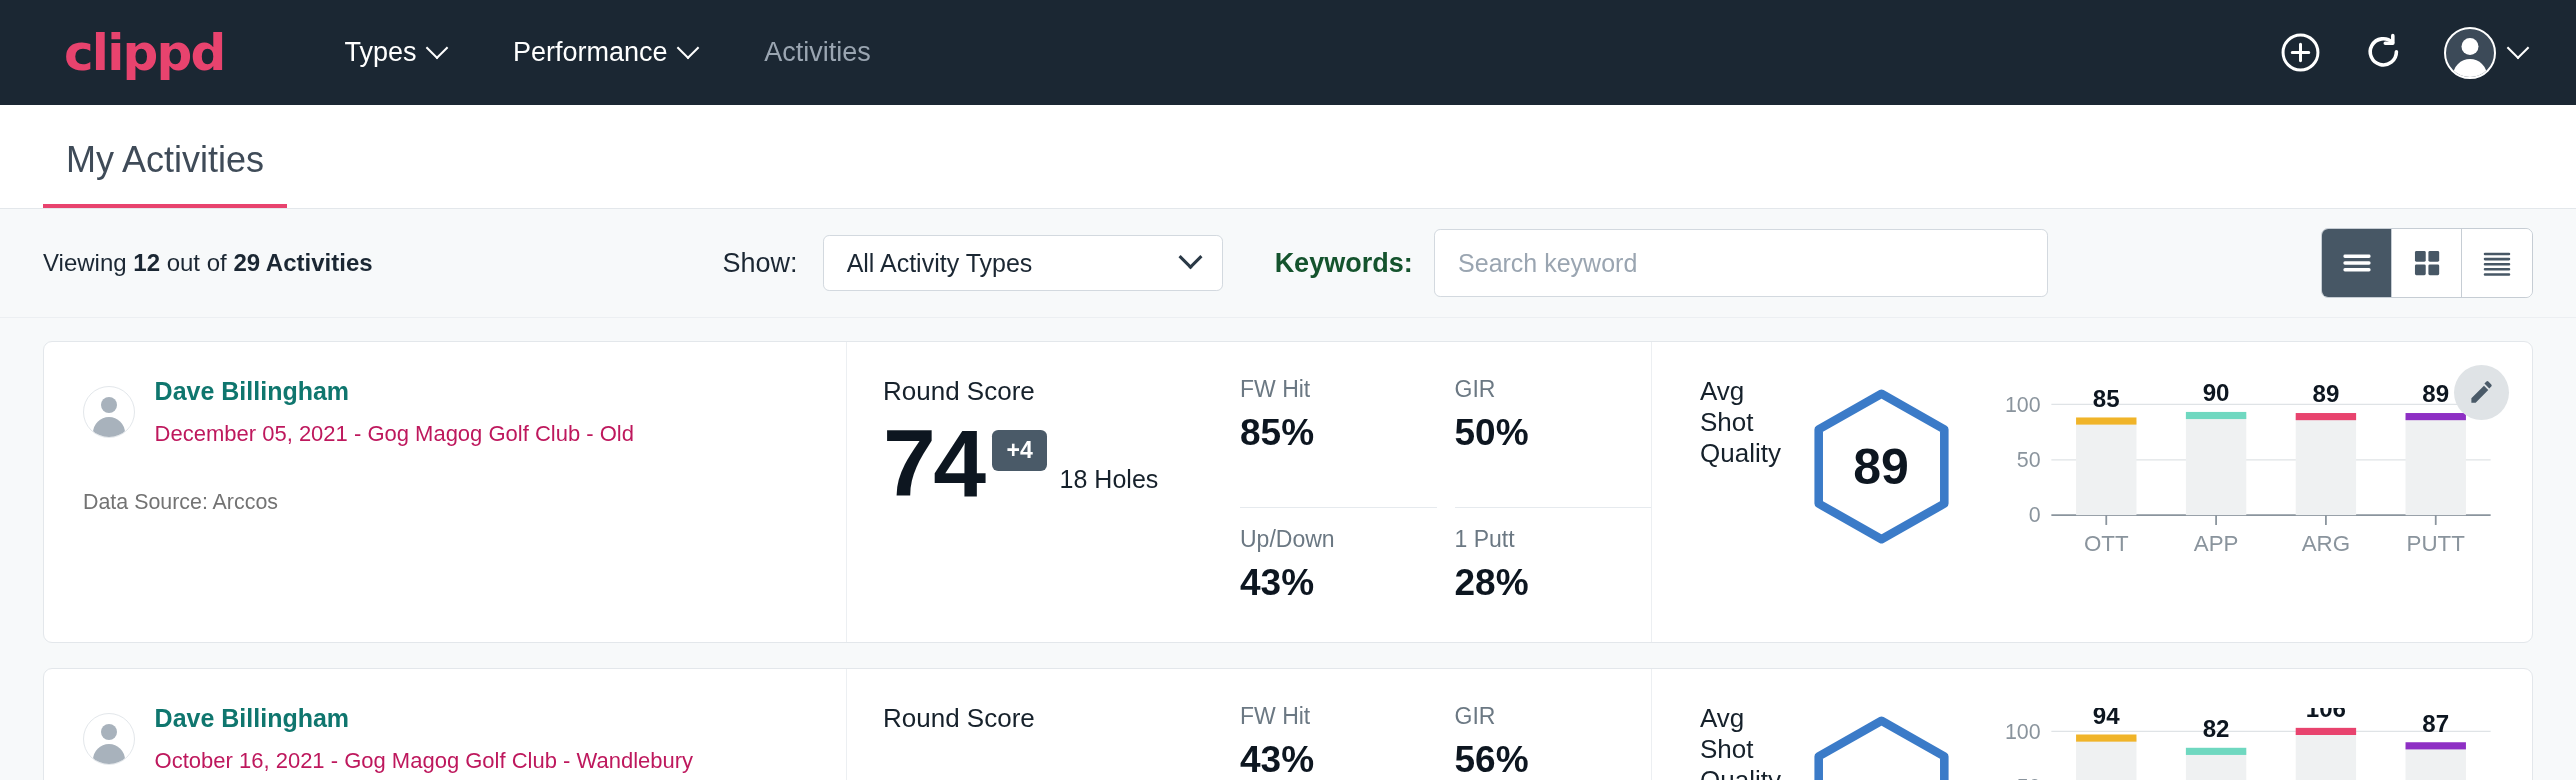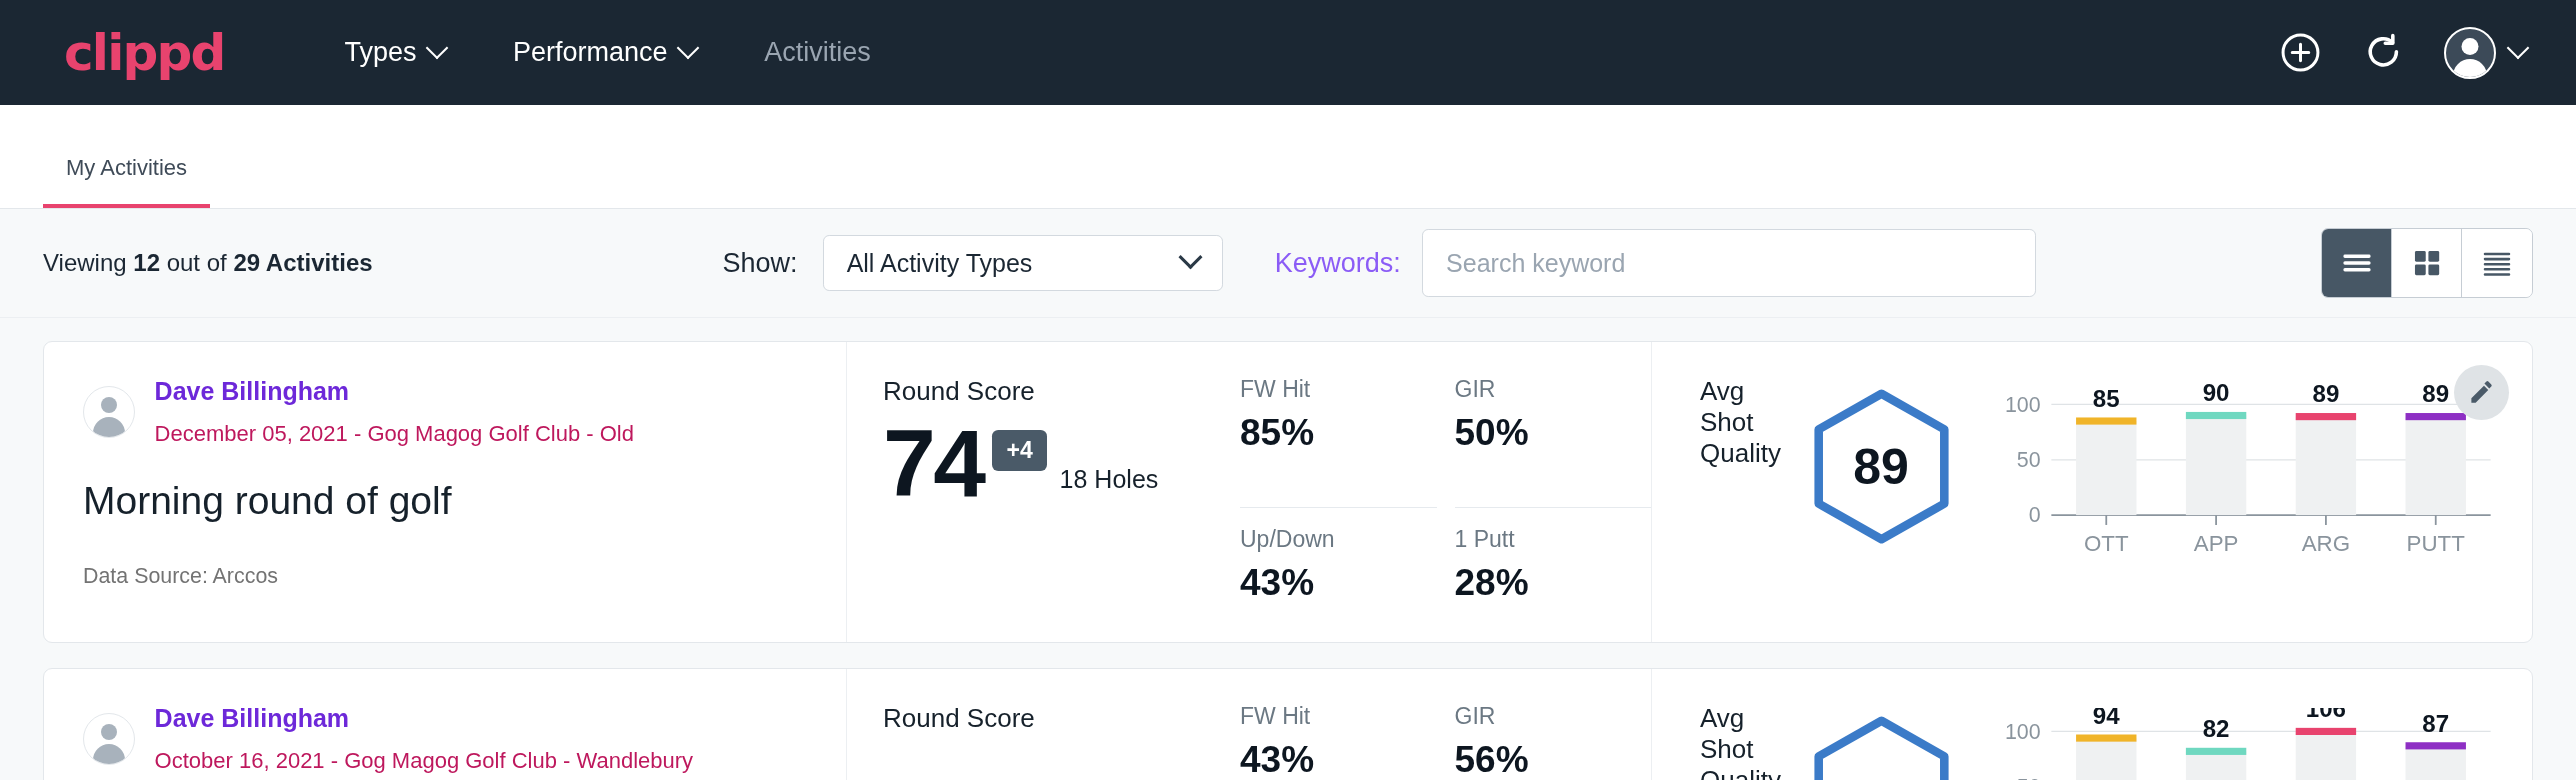--- a/index.html
+++ b/index.html
@@ -76,21 +76,21 @@
   
   .tabbar {
     height: 104px;
     background: #fff;
     display: flex;
     align-items: flex-end;
     padding-left: 43px;
     border-bottom: 0.9px solid #e3e7eb;
   }
   .tab {
-    font-size: 22px;
+    font-size: 36px;
     color: #3f4b58;
     padding: 0 23px 23px 23px;
     border-bottom: 4.5px solid #e8436e;
     cursor: pointer;
   }
 
   
   .filterbar {
     height: 109px;
     background: #f7f9fa;
@@ -113,21 +113,21 @@
     cursor: pointer;
     position: relative;
   }
   .select-box .chev2 {
     margin-left: auto;
     width: 17px; height: 17px;
     border-right: 3.6px solid #2a3946;
     border-bottom: 3.6px solid #2a3946;
     transform: rotate(45deg) translate(-4.5px,-4.5px);
   }
-  .kw-label { font-size: 27px; color: #8b5cf6; margin: 0 21.4px 0 52px; }
+  .kw-label { font-size: 27px; color: #14532d; margin: 0 21.4px 0 52px; font-weight: bold; }
   .kw-input {
     width: 614px; height: 68px;
     background: #fff;
     border: 0.9px solid #d3d9df;
     border-radius: 6.2px;
     padding: 0 23px;
     font-size: 25px;
     color: #1b2733;
     font-family: "Liberation Sans", sans-serif;
     outline: none;
@@ -181,21 +181,21 @@
   .who-av::before {
     content: ""; position: absolute; left: 50%; top: 9.8px;
     width: 16px; height: 16px; background: #a8b2bc; border-radius: 50%;
     transform: translateX(-50%);
   }
   .who-av::after {
     content: ""; position: absolute; left: 50%; top: 29.5px;
     width: 32px; height: 25px; background: #a8b2bc; border-radius: 16px 16px 0 0;
     transform: translateX(-50%);
   }
-  .who-name { font-size: 25px; font-weight: 700; color: #6d28d9; line-height: 1.25; }
+  .who-name { font-size: 25px; font-weight: 700; color: #0f766e; line-height: 1.25; }
   .who-sub { font-size: 22px; color: #be185d; line-height: 1.3; margin-top: 13px; }
   .card-title { font-size: 39px; color: #16212b; margin-top: 30px; font-weight: 400; }
   .card-src { font-size: 21.4px; color: #737373; margin-top: 41px; }
 
   .col-score {
     width: 393px;
     padding: 34px 0 0 36px;
   }
   .col-label { font-size: 26px; color: #16212b; }
   .score-row { display: flex; align-items: flex-end; margin-top: 12.5px; }
@@ -340,21 +340,20 @@
 
   <div class="card">
     <div class="col-left">
       <div class="who">
         <div class="who-av"></div>
         <div>
           <div class="who-name">Dave Billingham</div>
           <div class="who-sub">December 05, 2021 - Gog Magog Golf Club - Old</div>
         </div>
       </div>
-      <div class="card-title">Morning round of golf</div>
       <div class="card-src">Data Source: Arccos</div>
     </div>
 
     <div class="col-score">
       <div class="col-label">Round Score</div>
       <div class="score-row">
         <div class="score-num">74</div>
         <div class="score-badge">+4</div>
         <div class="score-holes">18 Holes</div>
       </div>

